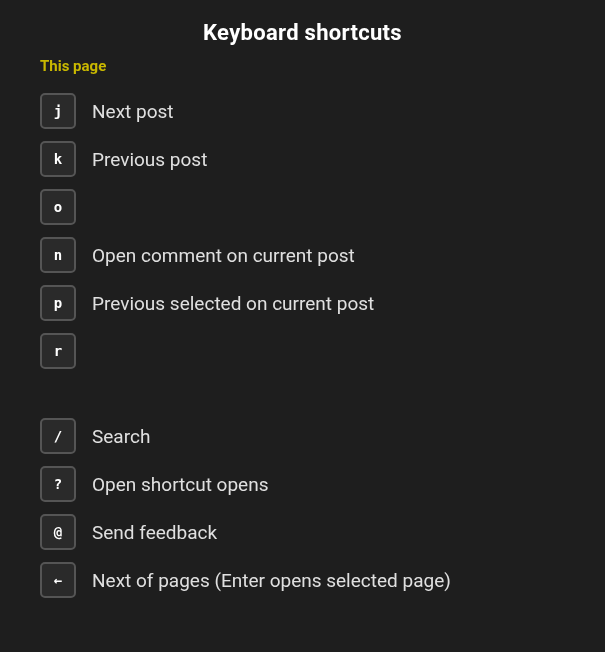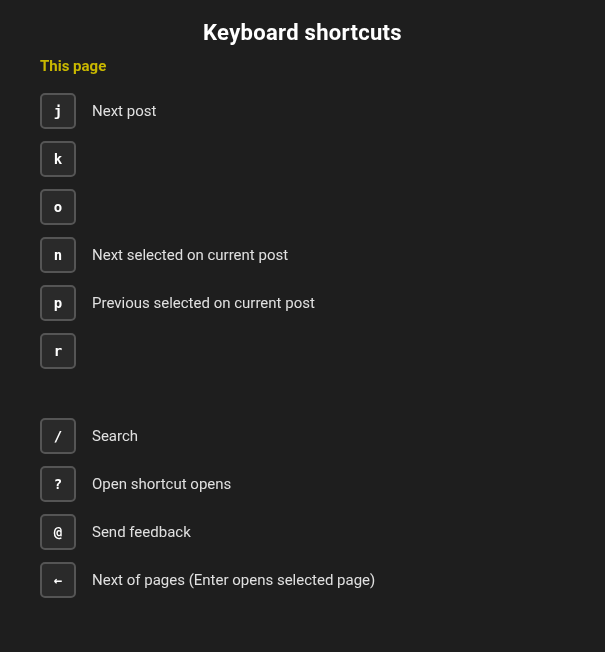--- a/index.html
+++ b/index.html
@@ -64,21 +64,21 @@
       background-color: #2a2a2a;
       color: #ffffff;
       font-size: 14px;
       font-weight: 600;
       margin-right: 16px;
       flex-shrink: 0;
       font-family: monospace;
     }
 
     .shortcut-label {
-      font-size: 15px;
+      font-size: 19px;
       color: #e0e0e0;
     }
 
     .divider-section {
       height: 1px;
       background: transparent;
       margin: 8px 0 16px 0;
     }
   </style>
 </head>
@@ -89,27 +89,28 @@
 
   <div id="sections-container">
       <div class="section-header">This page</div>
       <ul class="shortcut-list">
         <li class="shortcut-item">
           <span class="key-badge">j</span>
           <span class="shortcut-label">Next post</span>
         </li>
         <li class="shortcut-item">
           <span class="key-badge">k</span>
+          <span class="shortcut-label">Previous post</span>
         </li>
         <li class="shortcut-item">
           <span class="key-badge">o</span>
         </li>
         <li class="shortcut-item">
           <span class="key-badge">n</span>
-          <span class="shortcut-label">Next selected on current post</span>
+          <span class="shortcut-label">Open comment on current post</span>
         </li>
         <li class="shortcut-item">
           <span class="key-badge">p</span>
           <span class="shortcut-label">Previous selected on current post</span>
         </li>
         <li class="shortcut-item">
           <span class="key-badge">r</span>
         </li>
       </ul>
       <div class="divider-section"></div>

